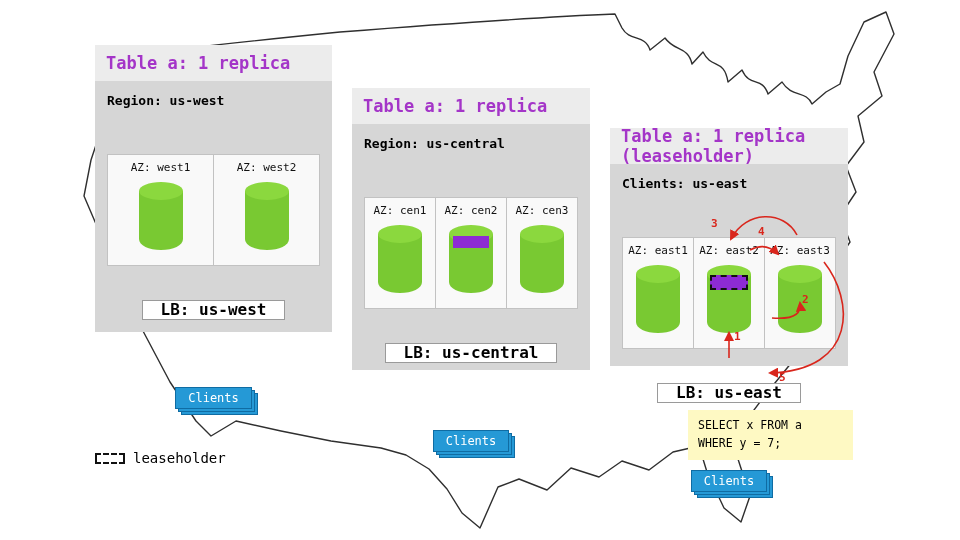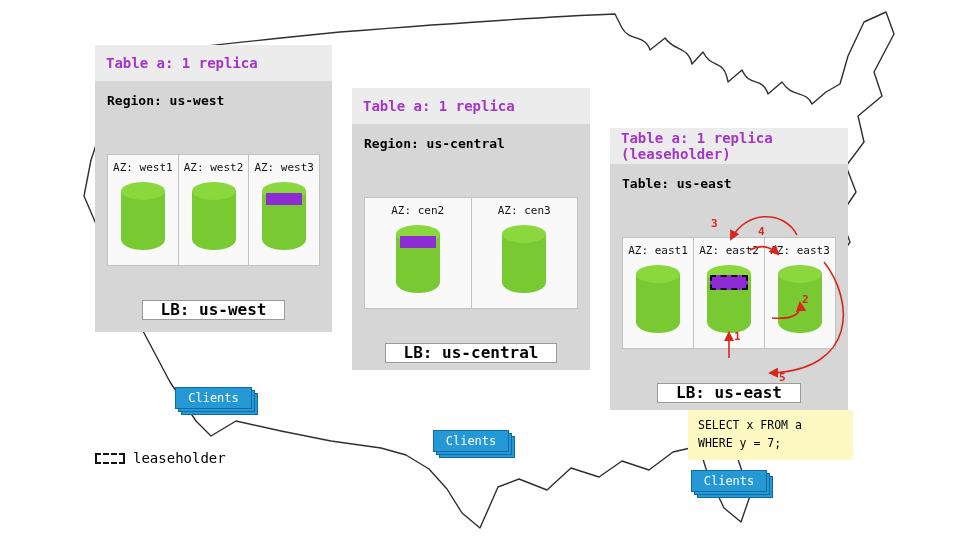--- a/index.html
+++ b/index.html
@@ -4,21 +4,21 @@
 <style>
   * { margin:0; padding:0; box-sizing:border-box; }
   html,body { width:960px; height:540px; background:#fff; overflow:hidden; }
   body { position:relative; font-family:"DejaVu Sans Mono", monospace; color:#000; }
 
   .map-svg { position:absolute; left:0; top:0; }
 
   
   .panel { position:absolute; background:#d6d6d6; }
   .panel-header { background:#ececec; height:36px; display:flex; align-items:center;
-                  padding:0 11px; font-size:14px; font-weight:bold; color:#a435c8; }
+                  padding:0 11px; font-size:17px; font-weight:bold; color:#a435c8; }
   .panel-body { padding:8px 12px 0; display:flex; flex-direction:column; align-items:center;gap:35px; }
   .region-title { align-self:flex-start; font-size:13px; font-weight:bold; color:#000;
                   margin:4px 0 10px; line-height:16px; }
   .az-row { display:flex; width:100%; }
   .az { flex:1; background:#f9f9f9; border:1px solid #c2c2c2; margin-left:-1px;
         text-align:center; padding:4px 0 10px; }
   .az:first-child { margin-left:0; }
   .az-label { font-size:11px; line-height:14px; margin:2px 0 6px; color:#111; }
   .cyl-wrap { position:relative; display:inline-block; width:46px; height:70px; }
   .replica { position:absolute; left:5px; top:12px; width:36px; height:12px; background:#8d2bd4; }
@@ -83,48 +83,47 @@
       </div>
       <div class="az">
         <div class="az-label">AZ: west2</div>
         <span class="cyl-wrap">
           <svg width="46" height="70" viewBox="0 0 46 70">
               <path d="M1,10 L1,58 C1,64.5 10.8,69 23,69 C35.2,69 45,64.5 45,58 L45,10 Z" fill="#79c932"></path>
               <ellipse cx="23" cy="10" rx="22" ry="9" fill="#8bd83e"></ellipse>
             </svg>
         </span>
       </div>
-      <div class="az">
-        <div class="az-label">AZ: west3</div>
-        <span class="cyl-wrap">
-          <svg width="46" height="70" viewBox="0 0 46 70">
-              <path d="M1,10 L1,58 C1,64.5 10.8,69 23,69 C35.2,69 45,64.5 45,58 L45,10 Z" fill="#79c932"></path>
-              <ellipse cx="23" cy="10" rx="22" ry="9" fill="#8bd83e"></ellipse>
-            </svg>
-          <span class="replica"></span>
-        </span>
-      </div>
     </div>
     <div class="lb-box">LB: us-west</div>
     <div class="clients-stack">
       <span class="sheet s3"></span>
       <span class="sheet s2"></span>
       <span class="clients-front">Clients</span>
     </div>
   </div>
 </section>
 
 <section class="panel" style="left:352px; top:88px; width:238px; height:282px;">
   <div class="panel-header">
     <span>Table a: 1 replica</span>
   </div>
   <div class="panel-body">
     <div class="region-title">Region: us-central</div>
     <div class="az-row">
       <div class="az">
+        <div class="az-label">AZ: cen1</div>
+        <span class="cyl-wrap">
+          <svg width="46" height="70" viewBox="0 0 46 70">
+              <path d="M1,10 L1,58 C1,64.5 10.8,69 23,69 C35.2,69 45,64.5 45,58 L45,10 Z" fill="#79c932"></path>
+              <ellipse cx="23" cy="10" rx="22" ry="9" fill="#8bd83e"></ellipse>
+            </svg>
+        </span>
+      </div>
+      <div class="az">
         <div class="az-label">AZ: cen2</div>
         <span class="cyl-wrap">
           <svg width="46" height="70" viewBox="0 0 46 70">
               <path d="M1,10 L1,58 C1,64.5 10.8,69 23,69 C35.2,69 45,64.5 45,58 L45,10 Z" fill="#79c932"></path>
               <ellipse cx="23" cy="10" rx="22" ry="9" fill="#8bd83e"></ellipse>
             </svg>
           <span class="replica"></span>
         </span>
       </div>
       <div class="az">
@@ -139,26 +138,26 @@
     </div>
     <div class="lb-box">LB: us-central</div>
     <div class="clients-stack">
       <span class="sheet s3"></span>
       <span class="sheet s2"></span>
       <span class="clients-front">Clients</span>
     </div>
   </div>
 </section>
 
-<section class="panel" style="left:610px; top:128px; width:238px; height:282px;">
+<section class="panel" style="left:610px; top:128px; width:238px; height:238px;">
   <div class="panel-header">
     <span>Table a: 1 replica (leaseholder)</span>
   </div>
   <div class="panel-body">
-    <div class="region-title">Table: us-east</div>
+    <div class="region-title">Clients: us-east</div>
     <div class="az-row">
       <div class="az">
         <div class="az-label">AZ: east1</div>
         <span class="cyl-wrap">
           <svg width="46" height="70" viewBox="0 0 46 70">
               <path d="M1,10 L1,58 C1,64.5 10.8,69 23,69 C35.2,69 45,64.5 45,58 L45,10 Z" fill="#79c932"></path>
               <ellipse cx="23" cy="10" rx="22" ry="9" fill="#8bd83e"></ellipse>
             </svg>
         </span>
       </div>

